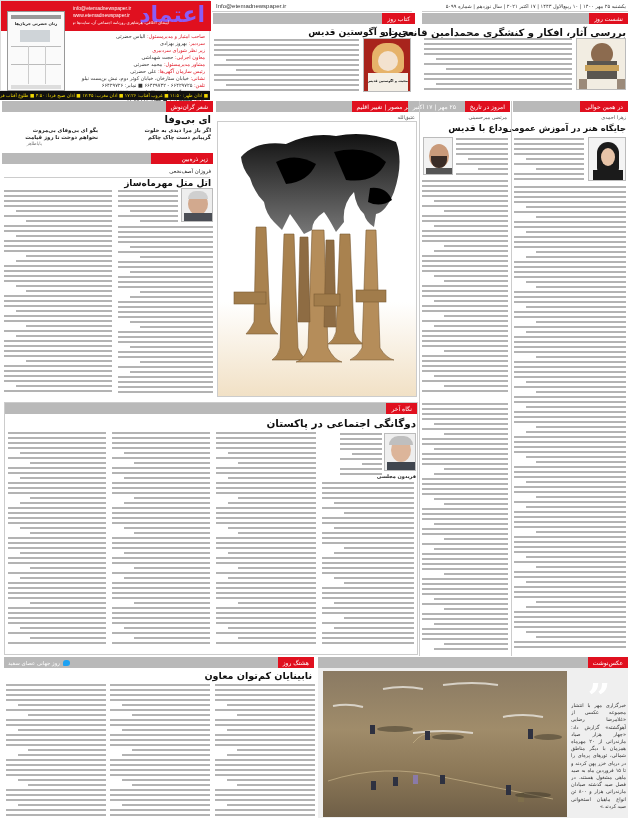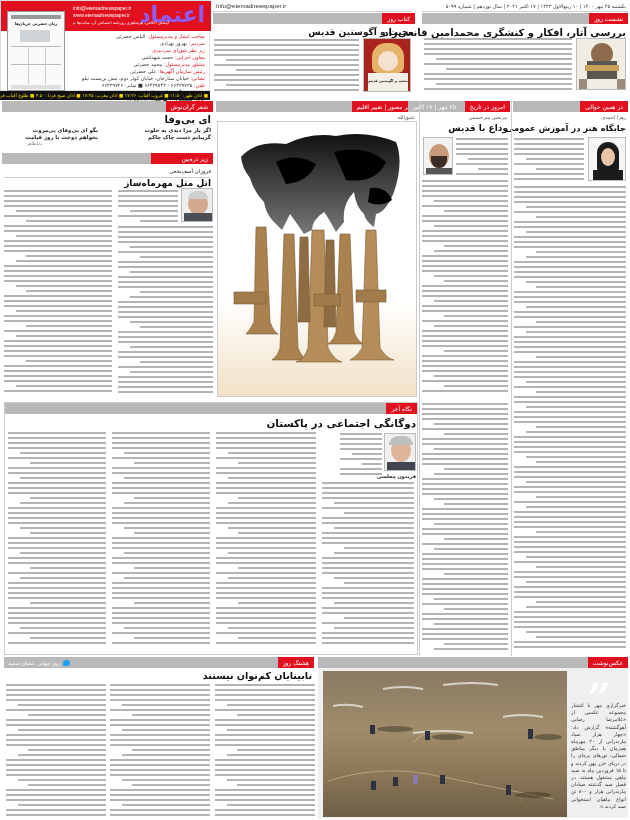--- a/index.html
+++ b/index.html
@@ -691,21 +691,21 @@
     <i></i>
   </div>
 
 <div class="sec" style="left:4px;top:657px;width:310px">
   <div class="lab">هشتگ روز</div>
   <div class="abs" style="left:4px;top:0;height:11px;display:flex;align-items:center;gap:3px">
     <span style="display:inline-block;width:7px;height:6px;background:#1da1f2;border-radius:3px 3px 3px 1px"></span>
     <span style="color:#fff;font-size:5.4px;white-space:nowrap">روز جهانی عصای سفید</span>
   </div>
 </div>
-<div class="abs h" style="right:318px;top:670px;font-size:9.6px">نابینایان کم‌توان نیستند</div>
+<div class="abs h" style="right:318px;top:670px;font-size:9.6px">نابینایان کم‌توان معاون</div>
 <div class="lines" style="left:215px;top:684px;width:100px;height:134px">
     <i></i>
     <i></i>
     <i></i>
     <i></i>
     <i></i>
     <i></i>
     <i></i>
     <i></i>
     <i></i>

